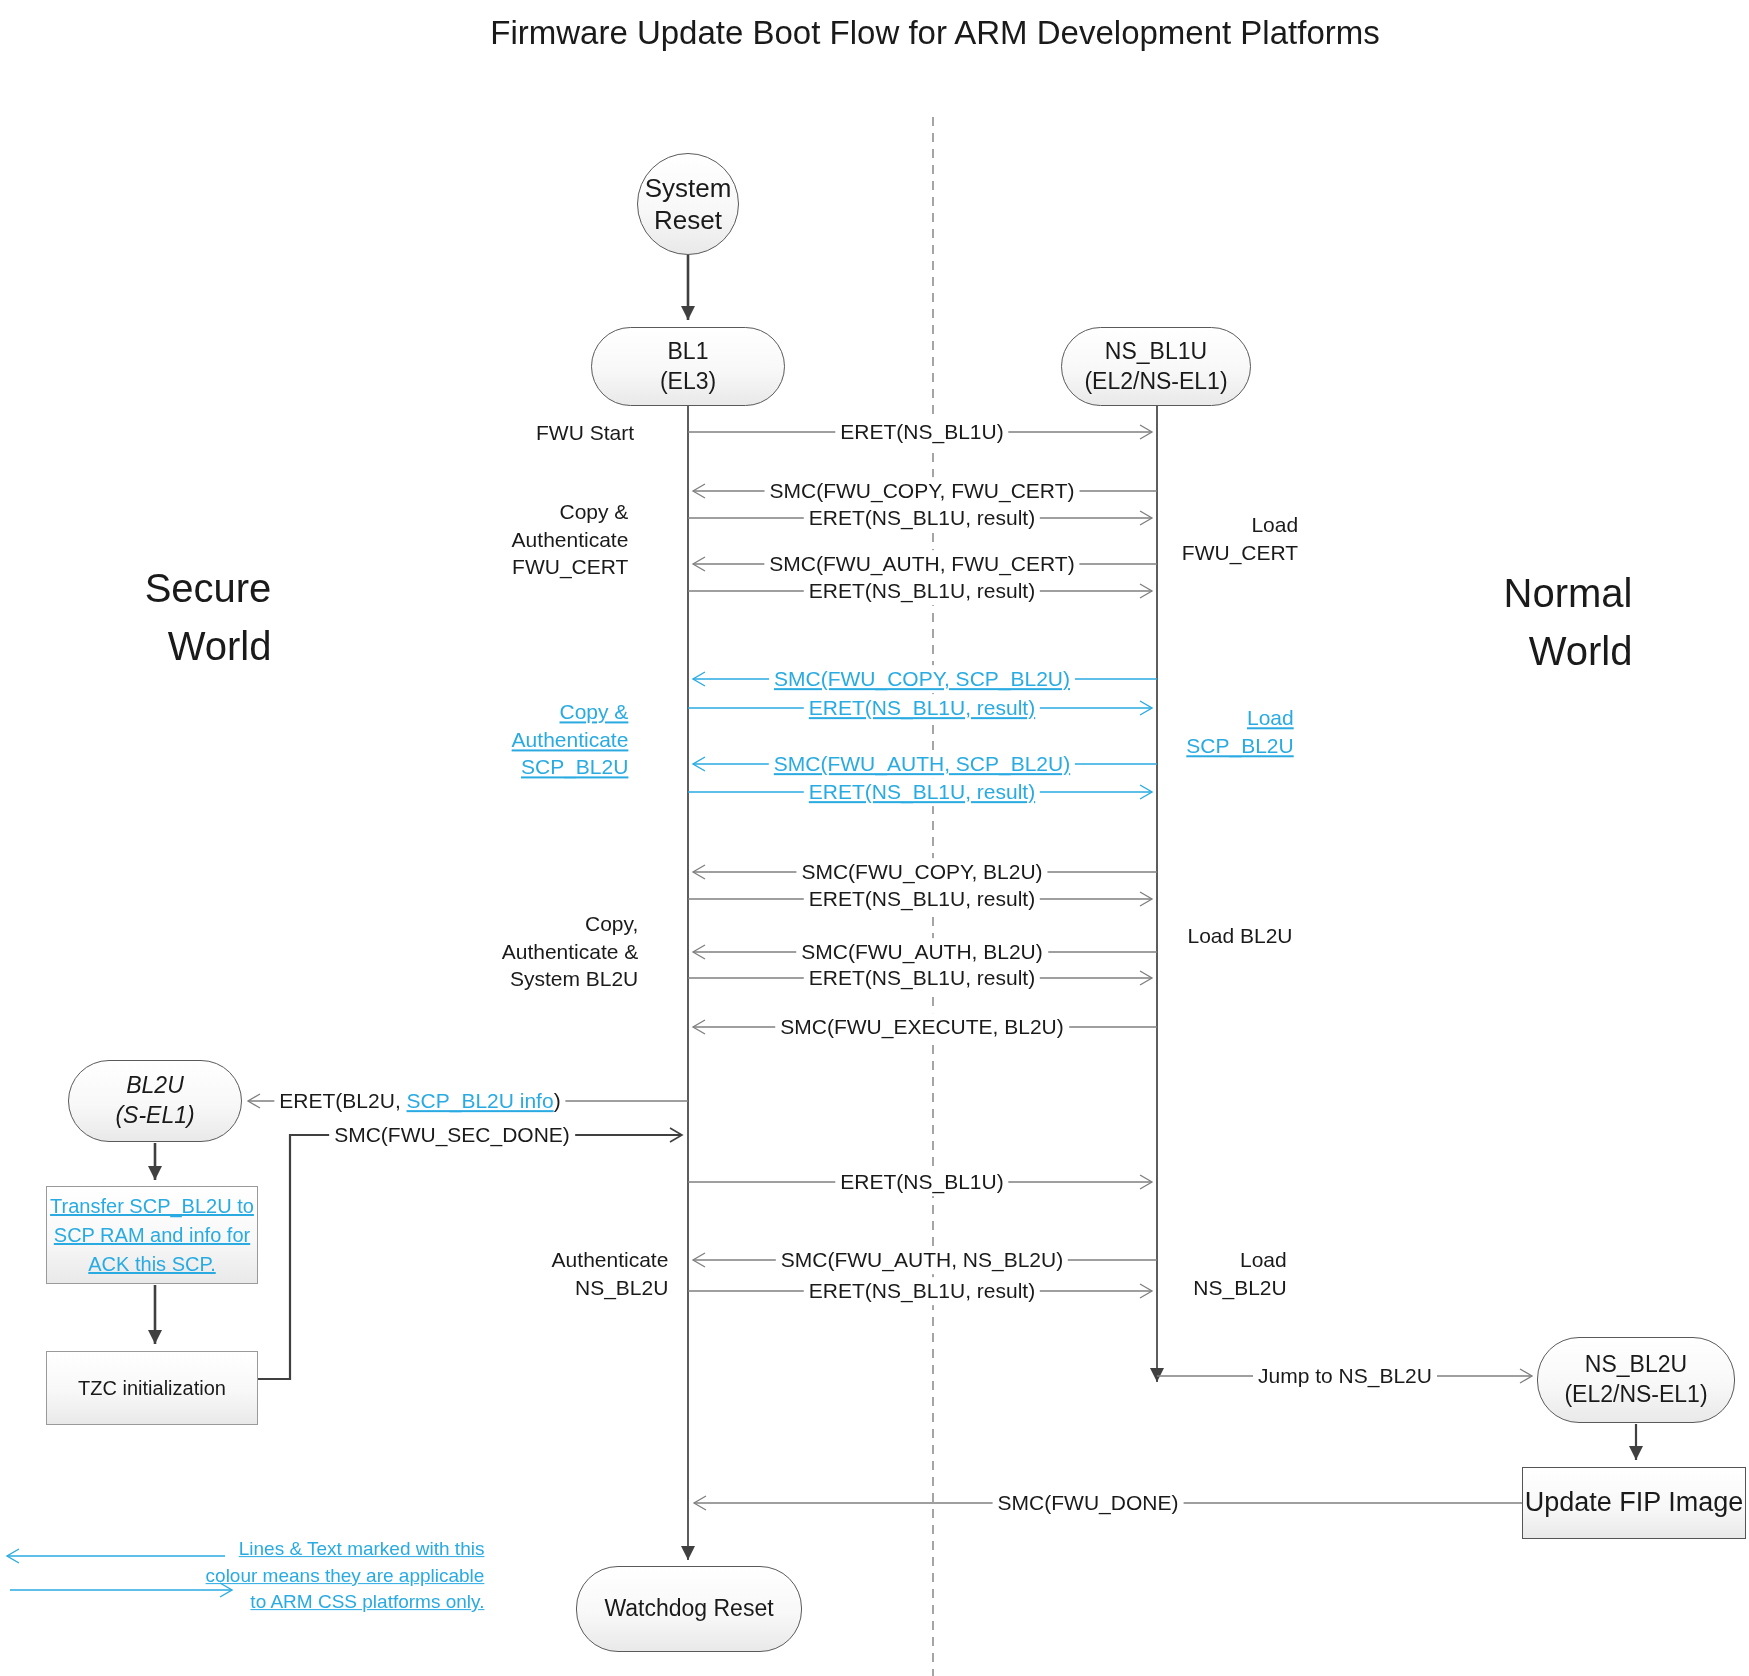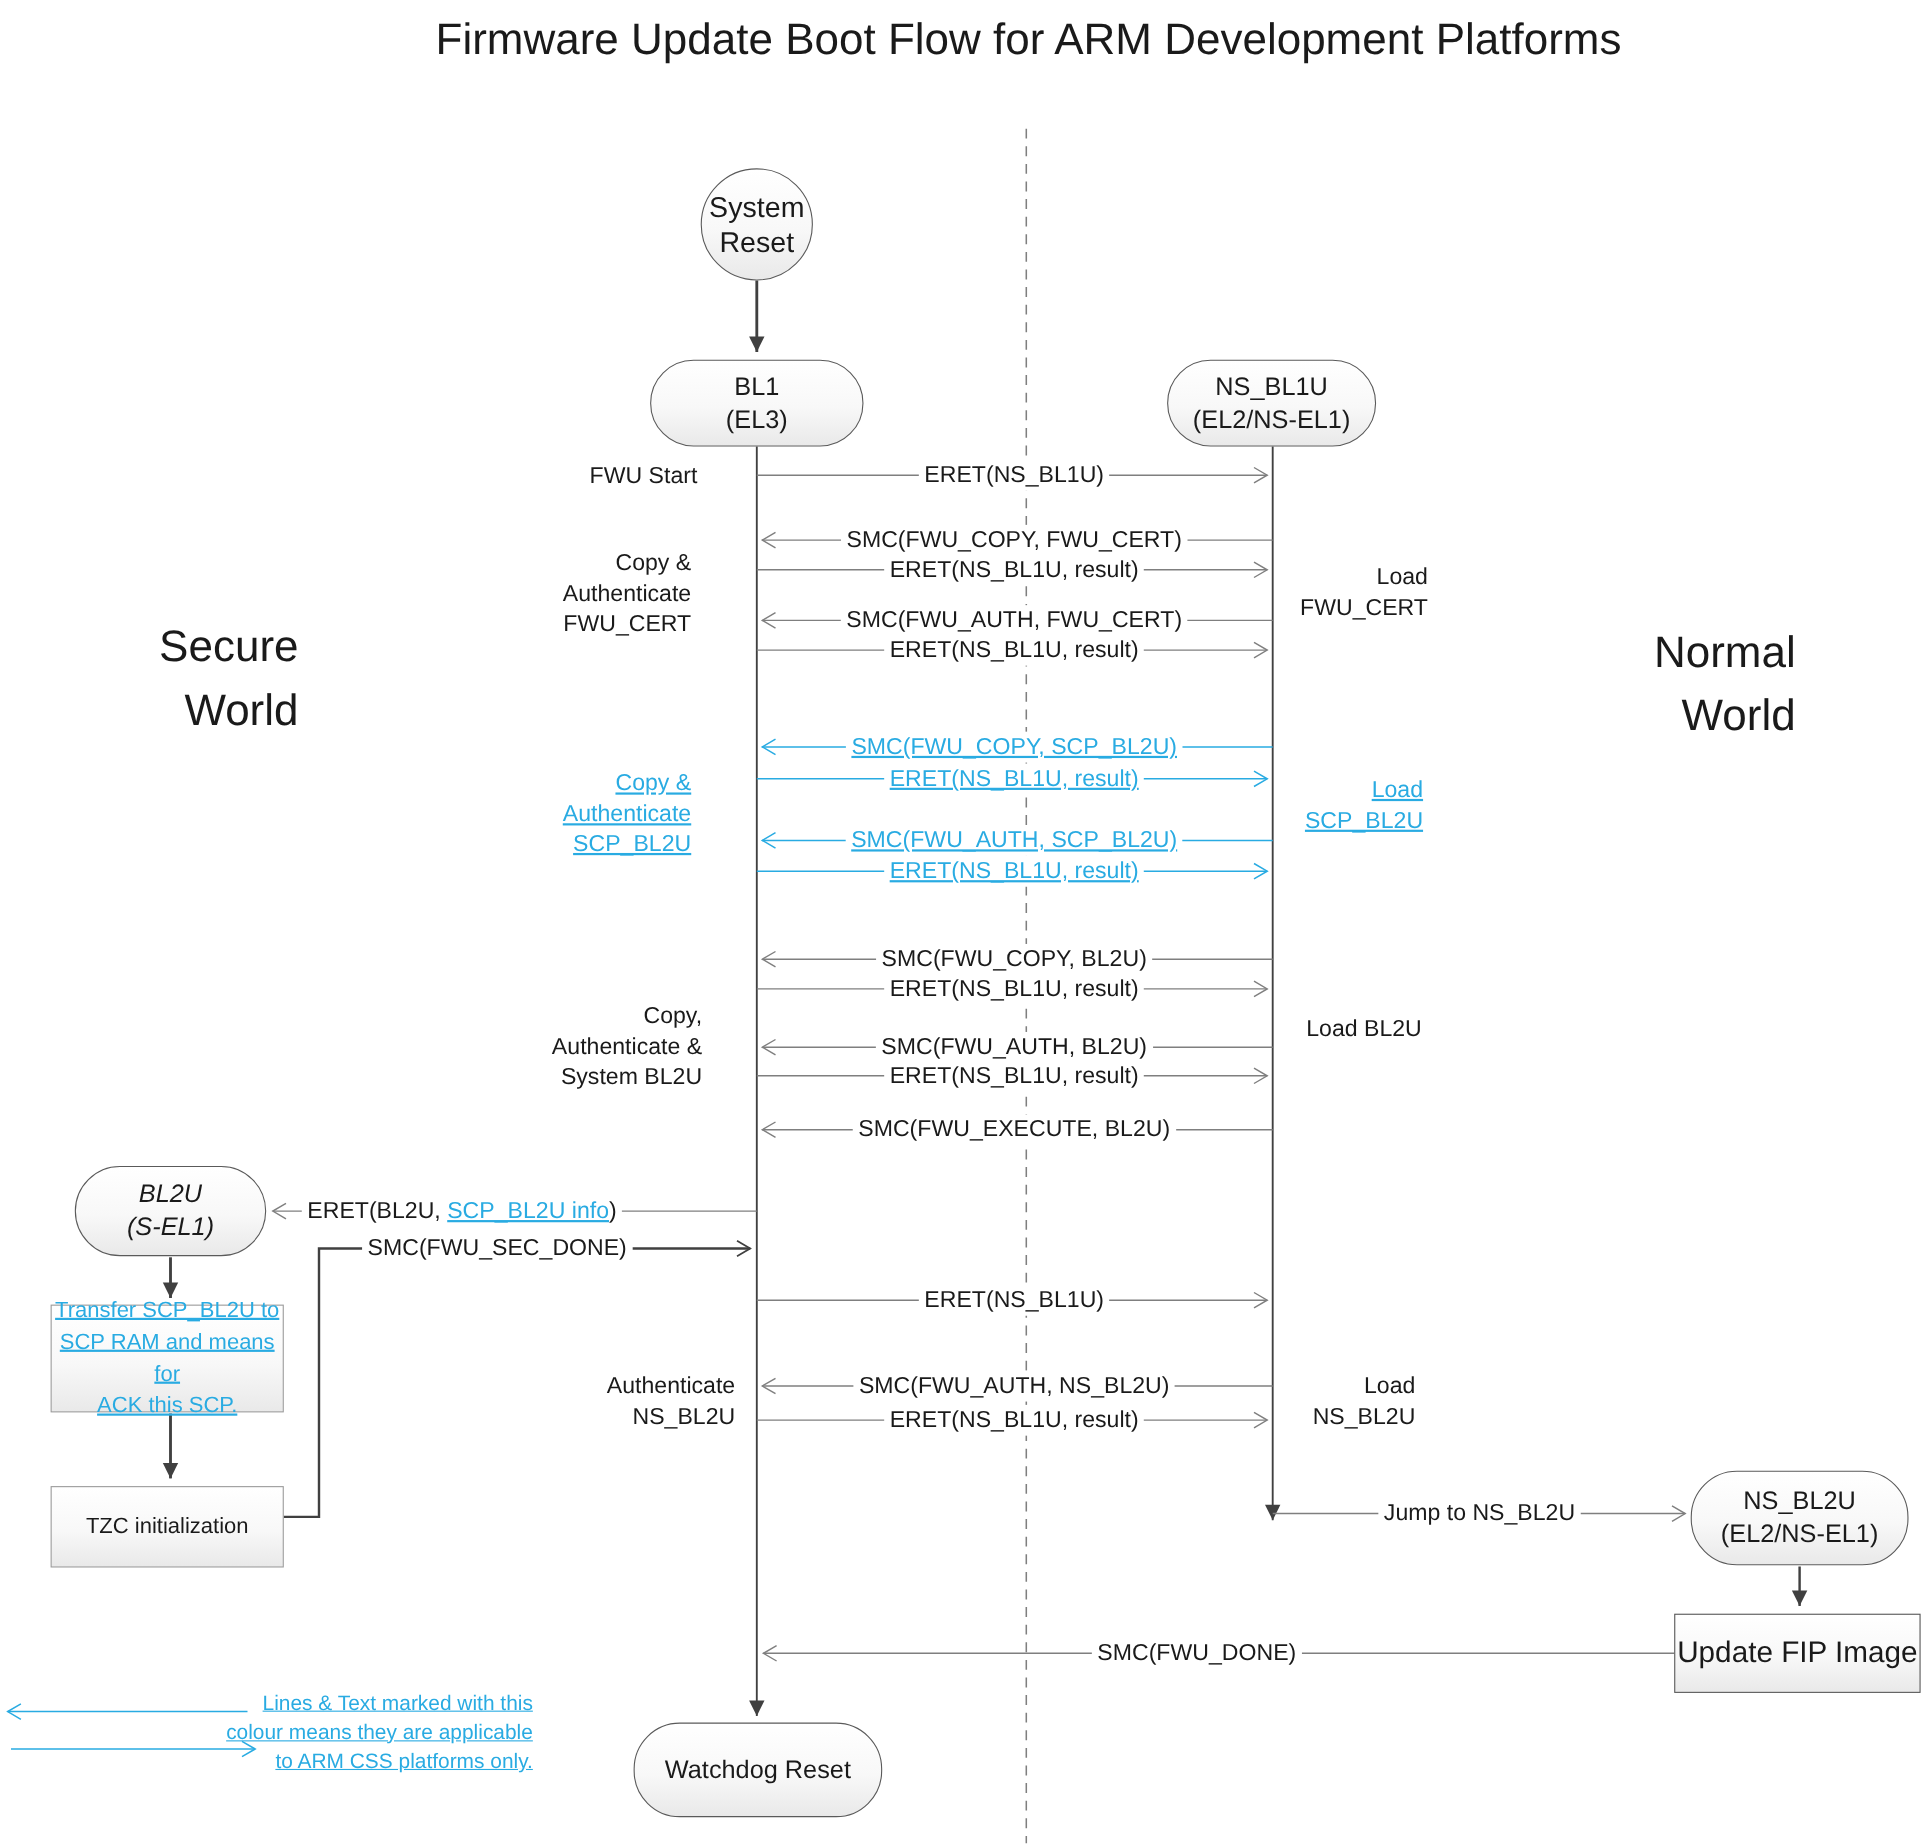--- a/index.html
+++ b/index.html
@@ -11,21 +11,21 @@
   .lbl{
     position:absolute;transform:translate(-50%,-50%);white-space:nowrap;
     font-size:21px;line-height:1.32;text-align:right;background:#ffffff;
     padding:0 5px;z-index:3;
   }
   .nobg{background:transparent;padding:0;}
   .cyan{color:#29abe2;text-decoration:underline;}
   .big{font-size:40px;line-height:1.45;}
   .title{
     position:absolute;left:935px;top:14px;transform:translateX(-50%);
-    font-size:40px;white-space:nowrap;z-index:3;
+    font-size:33px;white-space:nowrap;z-index:3;
   }
   .box{
     position:absolute;box-sizing:border-box;z-index:2;
     border:1.7px solid #5a5a5a;
     background:linear-gradient(180deg,#ffffff 0%,#f8f8f8 55%,#e9e9e9 100%);
     display:flex;flex-direction:column;justify-content:center;align-items:center;
     font-size:23px;line-height:1.3;text-align:center;
   }
   .pill{border-radius:42px;}
   .circle{border-radius:50%;font-size:26px;line-height:1.25;}
@@ -119,21 +119,21 @@
   <div>(EL2/NS-EL1)</div>
 </div>
 
 <div class="box pill" style="left:68px;top:1060px;width:174px;height:82px;font-style:italic;">
   <div>BL2U</div>
   <div>(S-EL1)</div>
 </div>
 
 <div class="box plain" style="left:46px;top:1186px;width:212px;height:98px;">
   <div class="cyan">Transfer SCP_BL2U to</div>
-  <div class="cyan">SCP RAM and means for</div>
+  <div class="cyan">SCP RAM and info for</div>
   <div class="cyan">ACK this SCP.</div>
 </div>
 
 <div class="box plain" style="left:46px;top:1351px;width:212px;height:74px;">
   <div>TZC initialization</div>
 </div>
 
 <div class="box pill" style="left:1537px;top:1337px;width:198px;height:86px;">
   <div>NS_BL2U</div>
   <div>(EL2/NS-EL1)</div>

